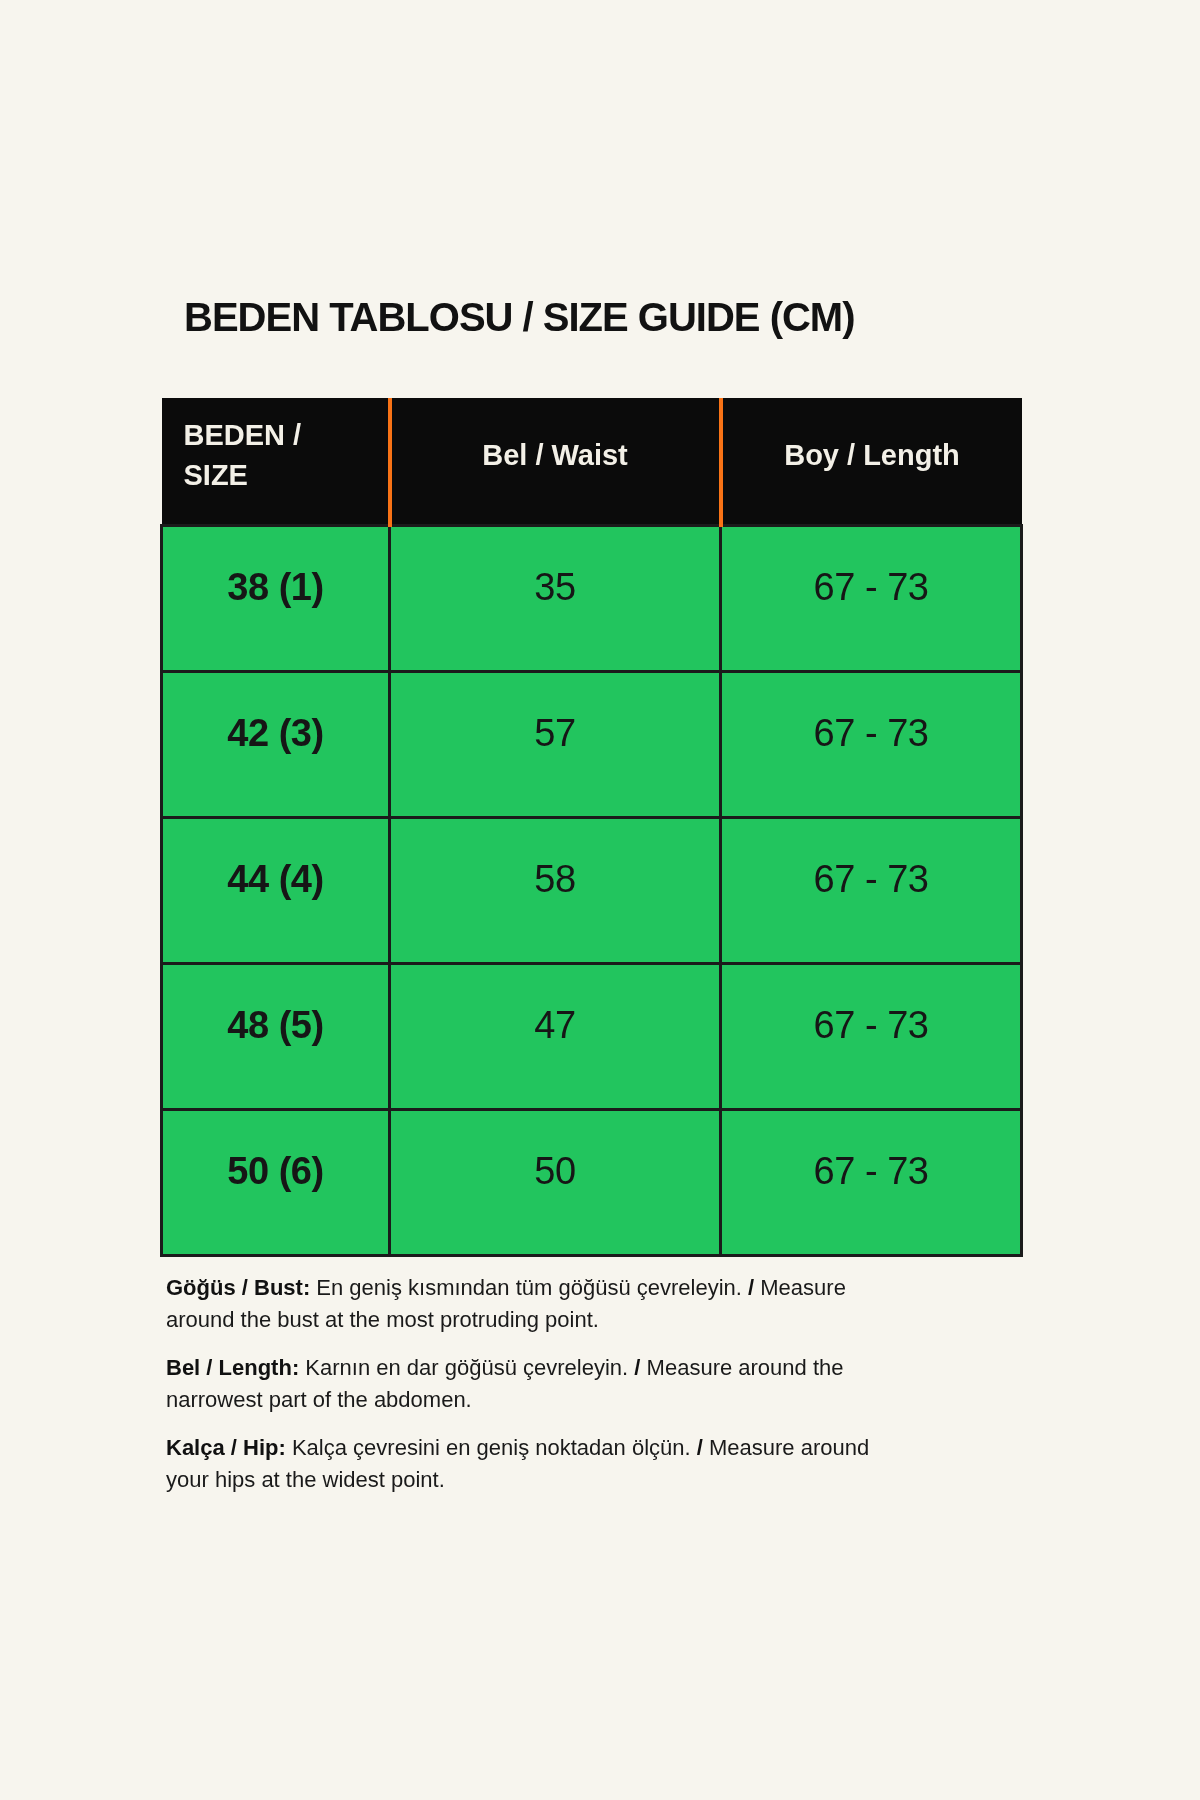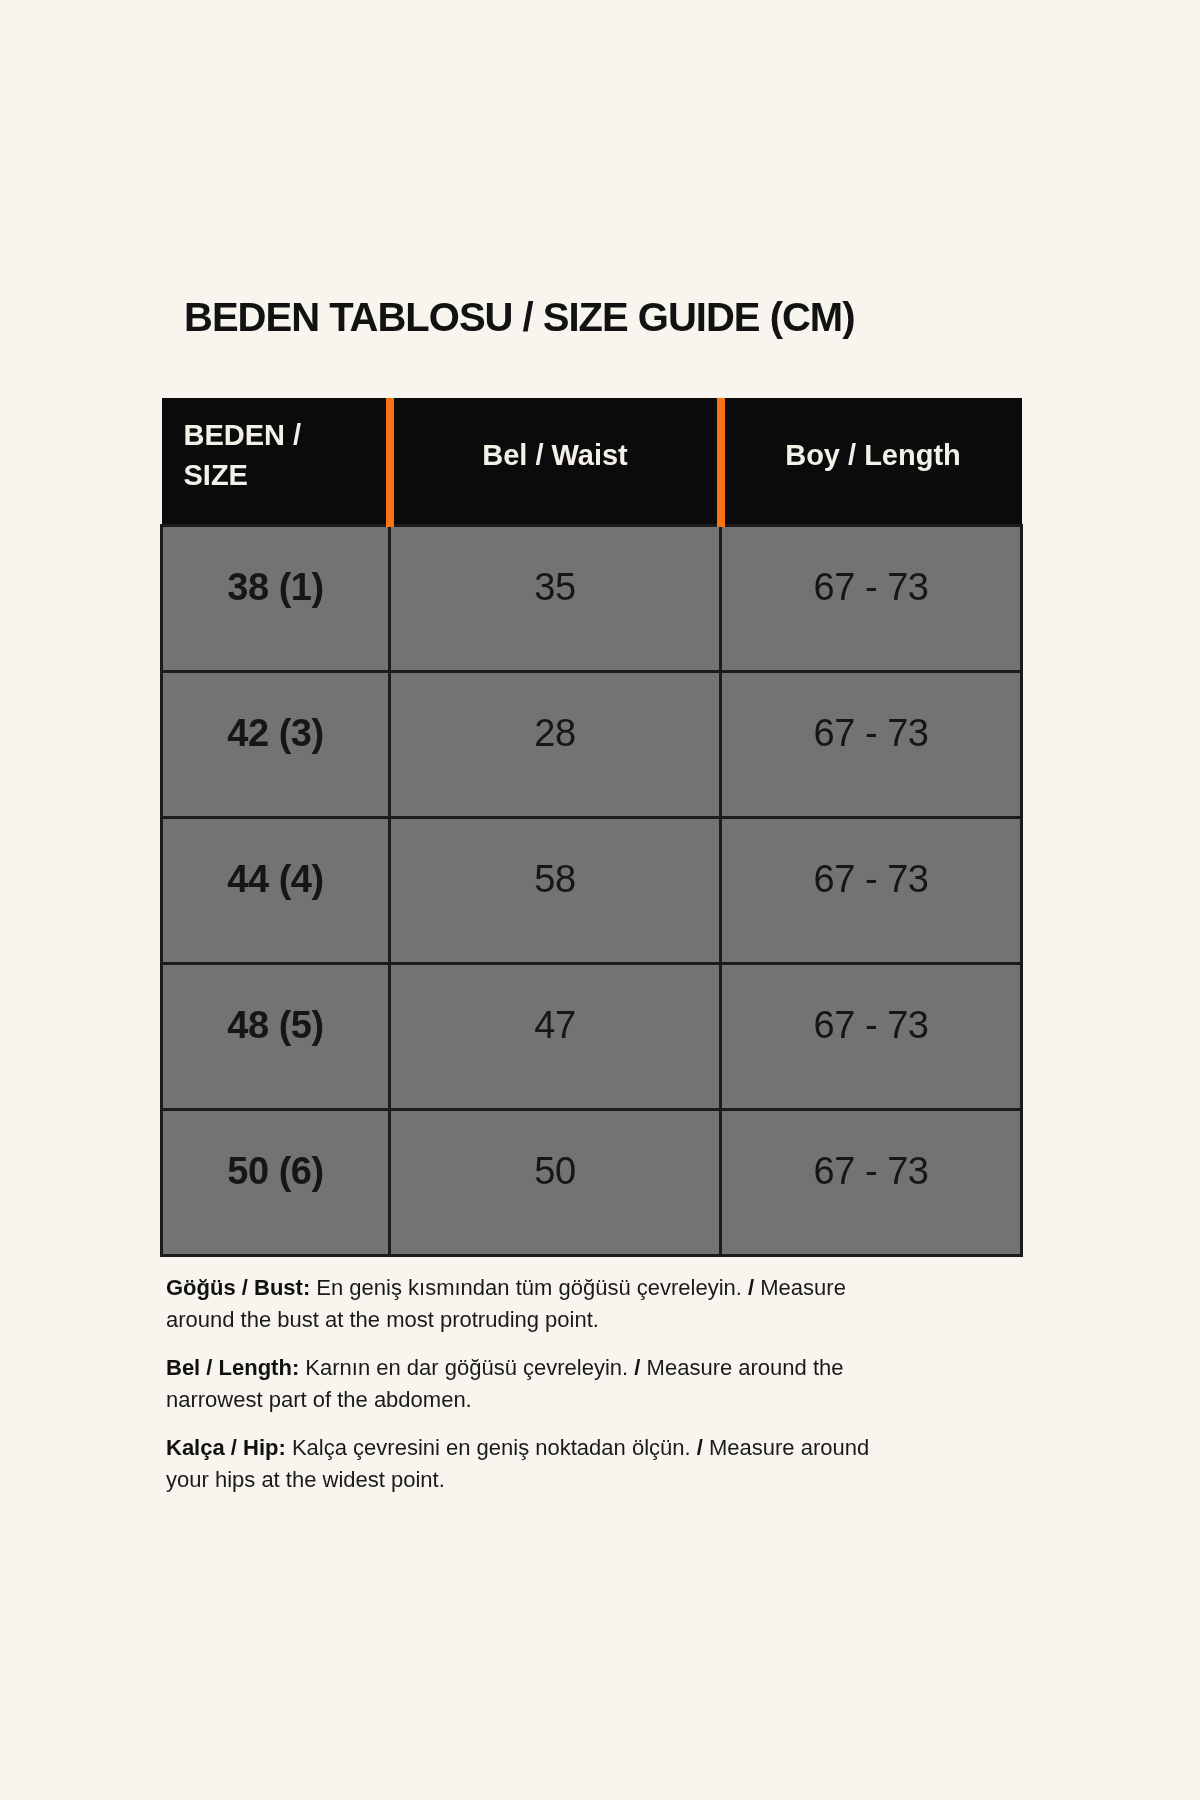--- a/index.html
+++ b/index.html
@@ -43,33 +43,33 @@
     background: #0B0B0B;
     color: #F3F0E7;
     height: 114px;
     font-size: 29px;
     font-weight: bold;
     vertical-align: middle;
     padding: 0 0 12px 0;
     border: 0;
   }
   table.size-table thead th.sep {
-    border-left: 8px solid #f97316;
+    border-left: 4px solid #f97316;
   }
   table.size-table thead th.th-size {
     text-align: left;
     padding-left: 22px;
     line-height: 40px;
   }
   table.size-table thead th.th-center { text-align: center; }
 
   table.size-table tbody td {
     height: 121px;
     border: 3px solid #1B1B1B;
-    background: #737373;
+    background: #22c55e;
     text-align: center;
     vertical-align: middle;
     font-size: 38px;
     padding: 0 0 22px 0;
     color: #161616;
     letter-spacing: -0.5px;
   }
   table.size-table tbody td.cell-size { font-weight: bold; }
 
   .notes {
@@ -110,21 +110,21 @@
       </tr>
     </thead>
     <tbody>
       <tr>
         <td class="cell-size">38 (1)</td>
         <td>35</td>
         <td>67 - 73</td>
       </tr>
       <tr>
         <td class="cell-size">42 (3)</td>
-        <td>28</td>
+        <td>57</td>
         <td>67 - 73</td>
       </tr>
       <tr>
         <td class="cell-size">44 (4)</td>
         <td>58</td>
         <td>67 - 73</td>
       </tr>
       <tr>
         <td class="cell-size">48 (5)</td>
         <td>47</td>

